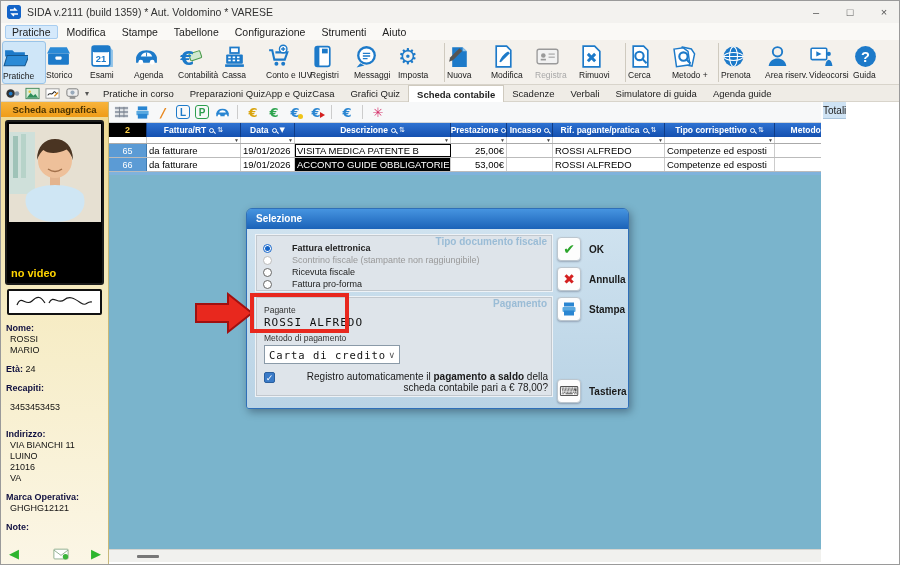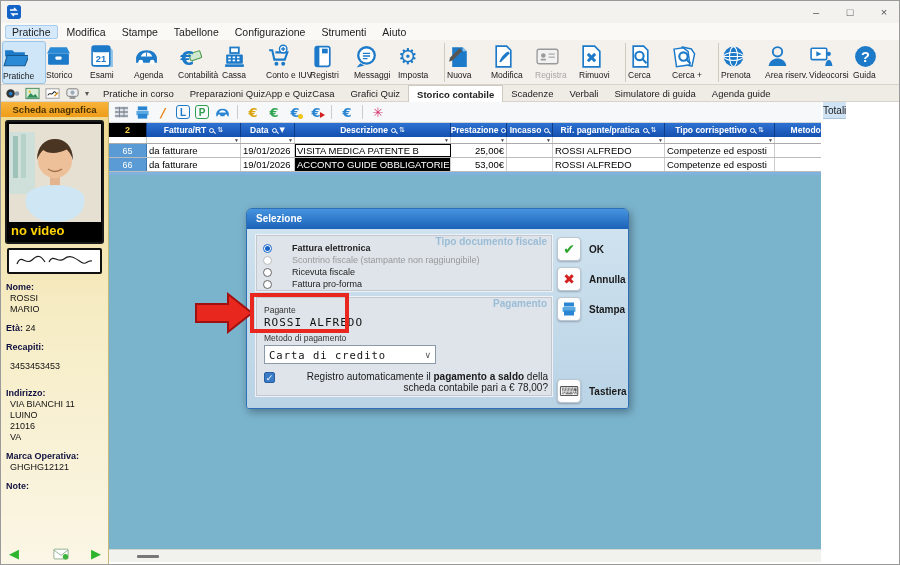--- a/index.html
+++ b/index.html
@@ -37,21 +37,21 @@
   .tsicons svg{width:15px;height:15px;}
   .tscaret{font-size:8px;color:#555;}
   .tab{font-size:9.5px;color:#222;padding:2px 8px;white-space:nowrap;}
   .tab.active{background:#fff;border:1px solid #cfcabf;border-bottom:none;font-weight:bold;height:17px;padding-top:3px;}
 
   
   .sidebar{left:0;top:101px;width:108px;height:464px;background:linear-gradient(180deg,#eed890 0%,#f6ecc4 45%,#fbf6e6 100%);z-index:2;border-right:1px solid #c8b878;}
   .sbhead{height:15px;background:linear-gradient(180deg,#f8b43c,#ef9c18);font-size:9.5px;font-weight:bold;color:#4a3200;text-align:center;line-height:15px;}
   .photoframe{margin:3px 4px 0 4px;background:#000;border:2px solid #1a1a1a;border-radius:3px;padding:2px;}
   .photoframe svg{display:block;width:92px;height:98px;}
-  .novideo{color:#ffd400;font-size:13px;font-weight:bold;padding:1px 2px 2px 2px;}
+  .novideo{color:#ffd400;font-size:11px;font-weight:bold;padding:1px 2px 2px 2px;margin-top:44px;}
   .sigbox{margin:4px 6px 0 6px;background:#fff;border:2px solid #111;border-radius:2px;height:26px;display:flex;align-items:center;justify-content:center;}
   .info{padding:8px 0 0 5px;font-size:9px;color:#111;line-height:11px;}
   .lbl{font-weight:bold;color:#101040;}
   .val{padding-left:4px;}
   .gap{height:8px;}
   .sbnav{position:absolute;bottom:4px;left:0;width:108px;height:16px;display:flex;align-items:center;}
   .navarrow{color:#2db52d;font-size:13px;font-weight:bold;font-family:"DejaVu Sans",sans-serif;line-height:14px;}
 
   
   .main{left:108px;top:101px;width:712px;height:447px;background:#7ab4cc;z-index:1;overflow:hidden;}
@@ -115,21 +115,21 @@
   .radio{width:9px;height:9px;border:1px solid #666;border-radius:50%;background:#fff;display:flex;align-items:center;justify-content:center;flex:0 0 auto;}
   .radio.sel{border-color:#1464c8;}
   .rdot{width:5px;height:5px;border-radius:50%;background:#1464c8;}
   .rtext{font-size:9px;color:#222;white-space:nowrap;}
   .rtext.b{font-weight:bold;}
   .rtext.dis{color:#999;}
   .radio.dis{border-color:#bbb;}
   .dsmall{position:absolute;left:8px;font-size:8.5px;color:#333;}
   .mono{font-family:"DejaVu Sans Mono",monospace;}
   .pagval{position:absolute;left:8px;top:19px;font-size:11px;letter-spacing:1px;color:#111;}
-  .selbox{position:absolute;left:8px;top:48px;width:172px;height:19px;background:#fff;border:1px solid #8a9aa8;display:flex;align-items:center;justify-content:space-between;padding:0 4px;}
+  .selbox{position:absolute;left:8px;top:48px;width:136px;height:19px;background:#fff;border:1px solid #8a9aa8;display:flex;align-items:center;justify-content:space-between;padding:0 4px;}
   .selbox .sv{font-size:10.5px;color:#111;letter-spacing:1px;}
   .selbox .ch{font-size:9px;color:#555;font-family:"DejaVu Sans",sans-serif;}
   .cbrow{position:absolute;left:8px;top:74px;display:flex;gap:6px;width:284px;}
   .cb{width:11px;height:11px;background:#3a7bc8;border:1px solid #2a5f9e;border-radius:2px;color:#fff;font-size:9px;line-height:11px;text-align:center;flex:0 0 auto;margin-top:1px;font-family:"DejaVu Sans",sans-serif;}
   .cbtext{font-size:10px;color:#1a1a1a;line-height:11px;text-align:right;}
   .dbtn{position:absolute;left:310px;display:flex;align-items:center;gap:8px;}
   .dicon{width:24px;height:24px;background:#fdfdfd;border:1px solid #bcc6ce;border-radius:4px;box-shadow:0 1px 2px rgba(0,0,30,.25);display:flex;align-items:center;justify-content:center;}
   .dicon .glyphicon{font-size:14px;}
   .dlabel{font-size:10px;font-weight:bold;color:#1a1a1a;}
 
@@ -140,20 +140,21 @@
 </head>
 <body>
 
 <div class="app">
 
   <div class="abs titlebar">
     <svg class="applogo" viewBox="0 0 14 14">
         <rect width="14" height="14" rx="2" fill="#1464c8"></rect>
         <path d="M3 5h6l-2-2M11 9H5l2 2" stroke="#fff" stroke-width="1.4" fill="none"></path>
       </svg>
+    <span class="apptitle">SIDA v.2111 (build 1359) * Aut. Voldomino * VARESE</span>
     <div class="wctl">
       <span class="wbtn">–</span>
       <span class="wbtn">□</span>
       <span class="wbtn">×</span>
     </div>
   </div>
 
   <div class="abs menubar">
     <span class="mitem active">Pratiche</span>
     <span class="mitem">Modifica</span>
@@ -328,21 +329,21 @@
     </div>
     <div class="tbtn">
       <span class="ticon">
           <svg viewBox="0 0 24 24">
             <path d="M8 4h9l4 4v12H8z" fill="#fff" stroke="#1d7ac9" stroke-width="1.4" transform="rotate(12 14 12)"></path>
             <path d="M3 4h9l4 4v13H3z" fill="#fff" stroke="#1d7ac9" stroke-width="1.4" transform="rotate(-8 9 12)"></path>
             <circle cx="11" cy="12" r="4" fill="none" stroke="#1d7ac9" stroke-width="2"></circle>
             <path d="M13.8 14.8l4 4" stroke="#1d7ac9" stroke-width="2"></path>
           </svg>
         </span>
-      <span class="tlbl">Cerca +</span>
+      <span class="tlbl">Metodo +</span>
     </div>
     <i class="tsep"></i>
     <div class="tbtn">
       <span class="ticon">
           <svg viewBox="0 0 24 24">
             <circle cx="12" cy="12" r="9.5" fill="#1d7ac9"></circle>
             <g stroke="#fff" stroke-width="1" fill="none">
               <ellipse cx="12" cy="12" rx="9.5" ry="3.8"></ellipse>
               <ellipse cx="12" cy="12" rx="3.8" ry="9.5"></ellipse>
               <path d="M2.5 12h19"></path>
@@ -402,21 +403,21 @@
       <svg viewBox="0 0 16 16">
           <rect x="2" y="3" width="12" height="8" rx="2" fill="#eee" stroke="#777"></rect>
           <circle cx="8" cy="7" r="2.2" fill="#9ab"></circle>
           <rect x="5" y="12" width="6" height="1.5" fill="#777"></rect>
         </svg>
       <span class="tscaret">▾</span>
     </div>
     <span class="tab">Pratiche in corso</span>
     <span class="tab">Preparazioni QuizApp e QuizCasa</span>
     <span class="tab">Grafici Quiz</span>
-    <span class="tab active">Storico contabile</span>
+    <span class="tab active">Scheda contabile</span>
     <span class="tab">Scadenze</span>
     <span class="tab">Verbali</span>
     <span class="tab">Simulatore di guida</span>
     <span class="tab">Agenda guide</span>
   </div>
 
   <div class="abs sidebar">
     <div class="sbhead">Scheda anagrafica</div>
     <div class="photoframe">
       <svg viewBox="0 0 92 98">

